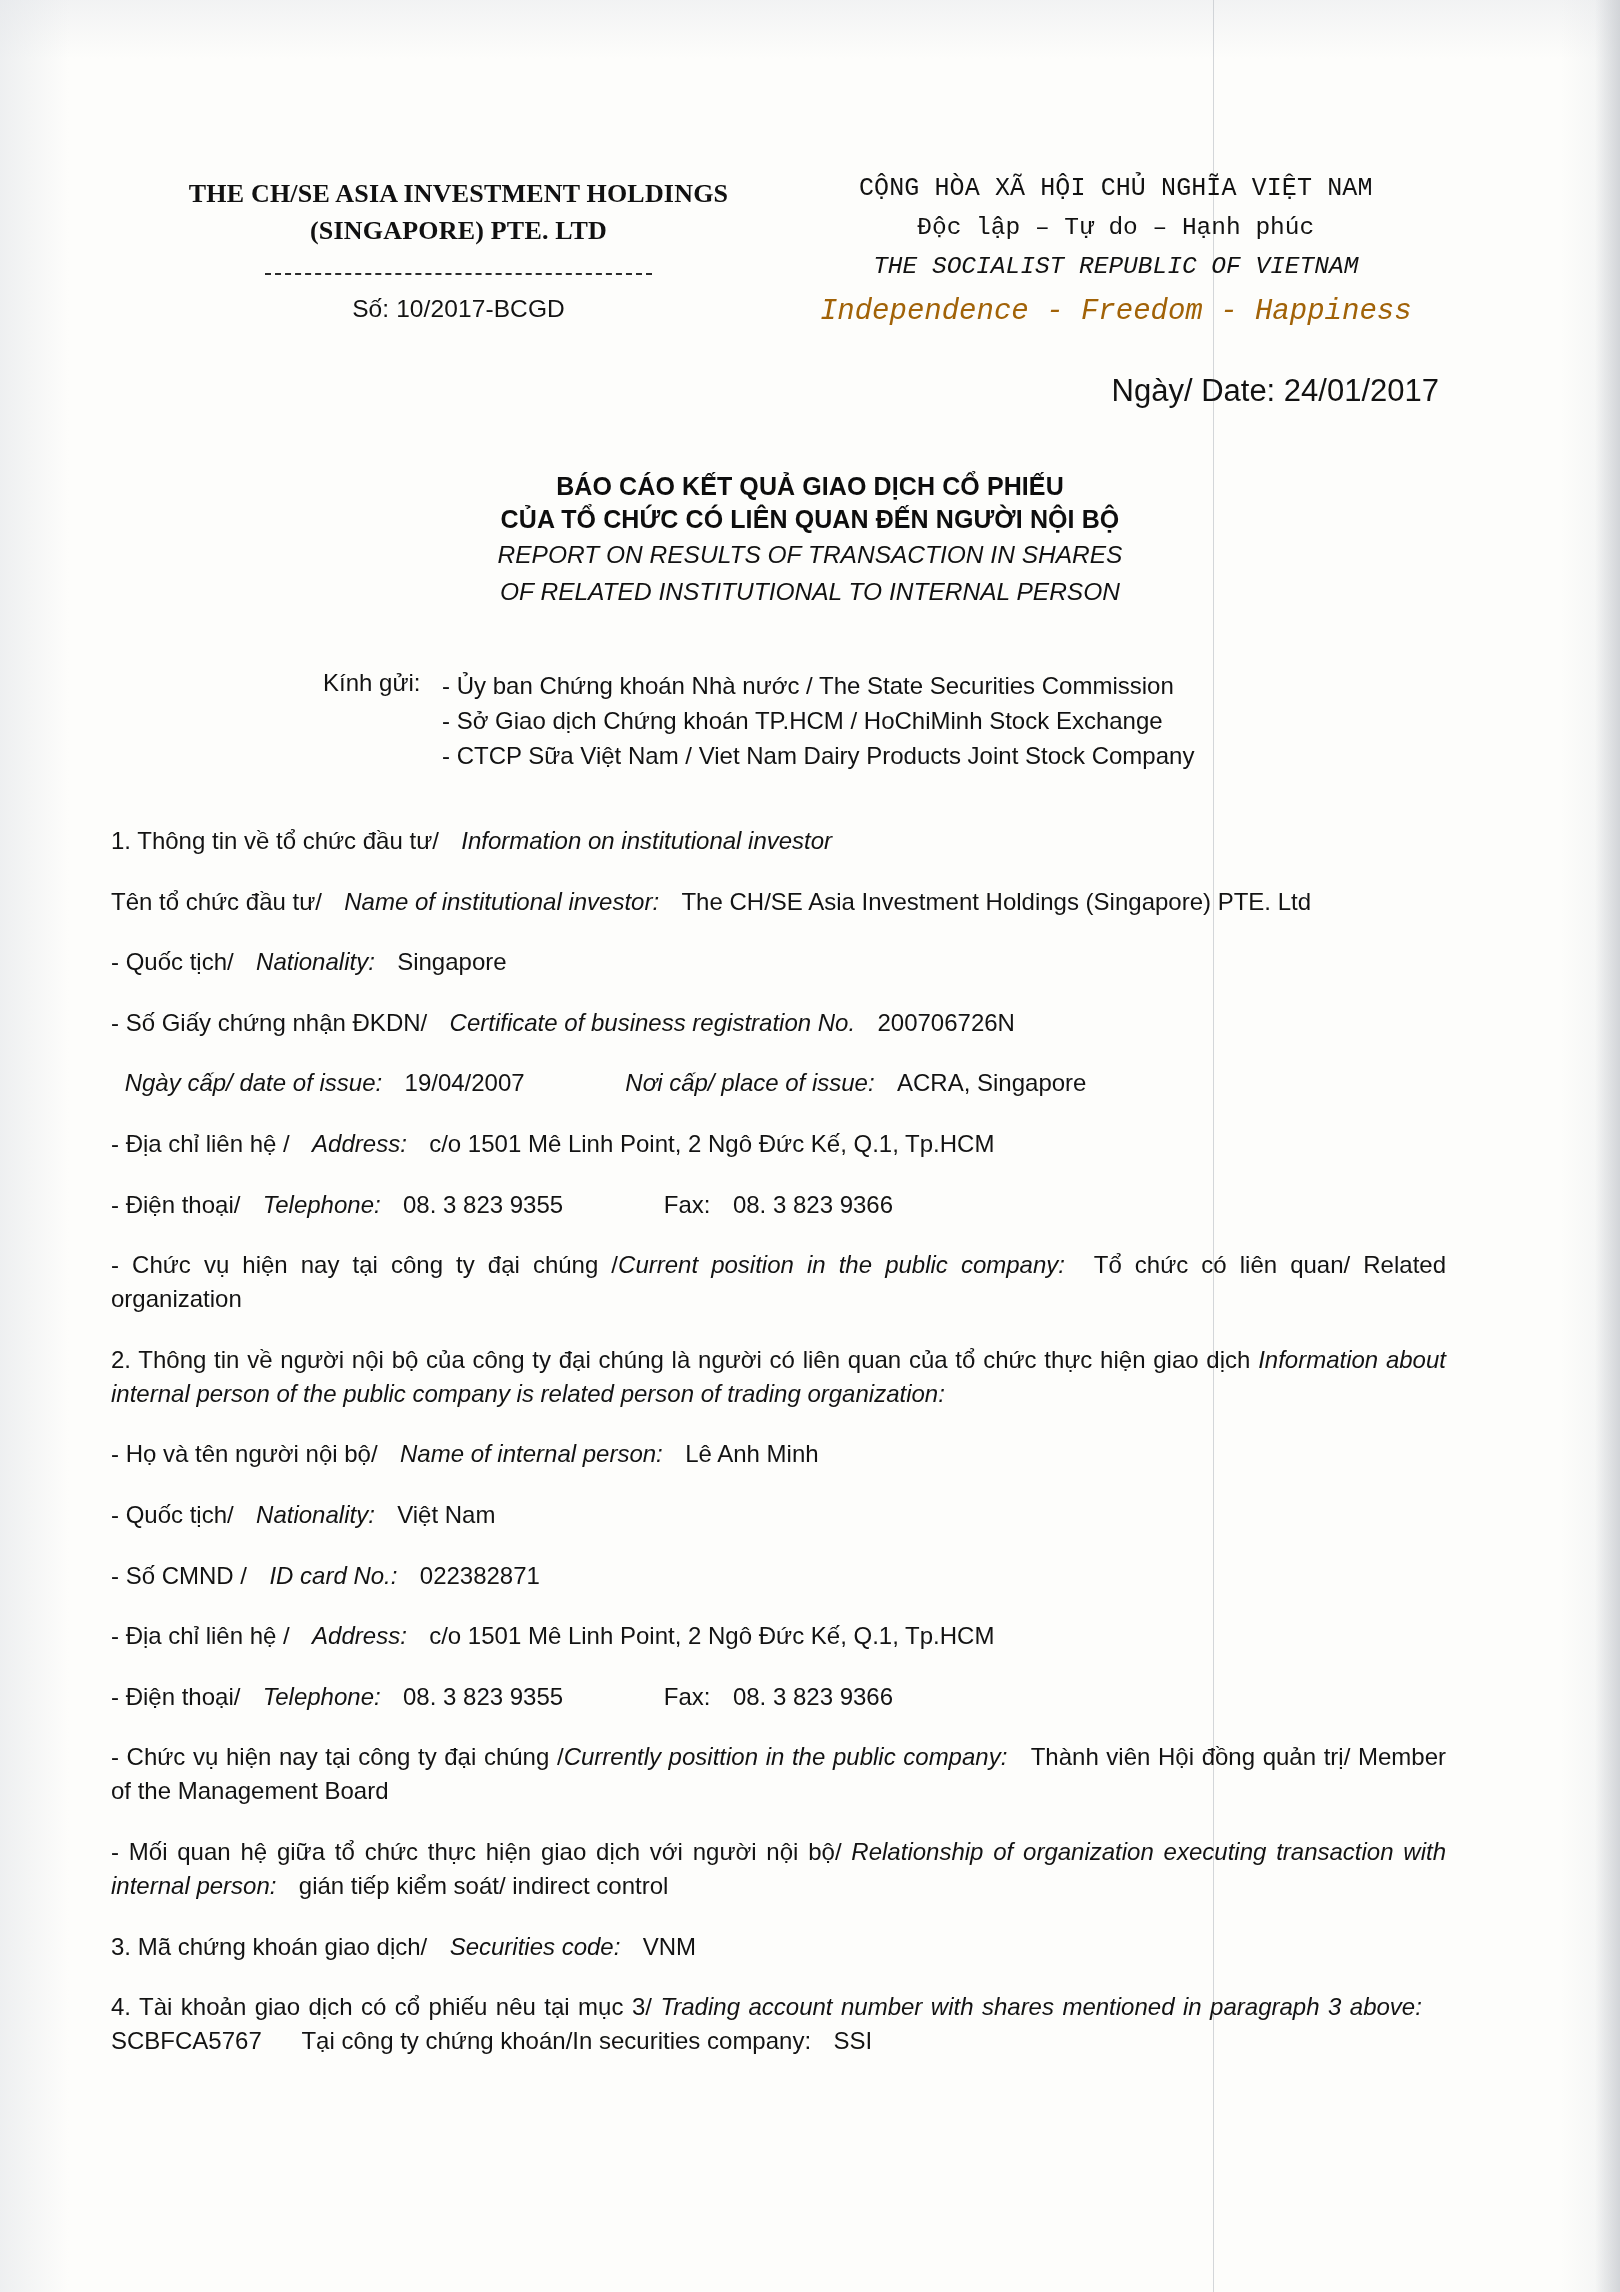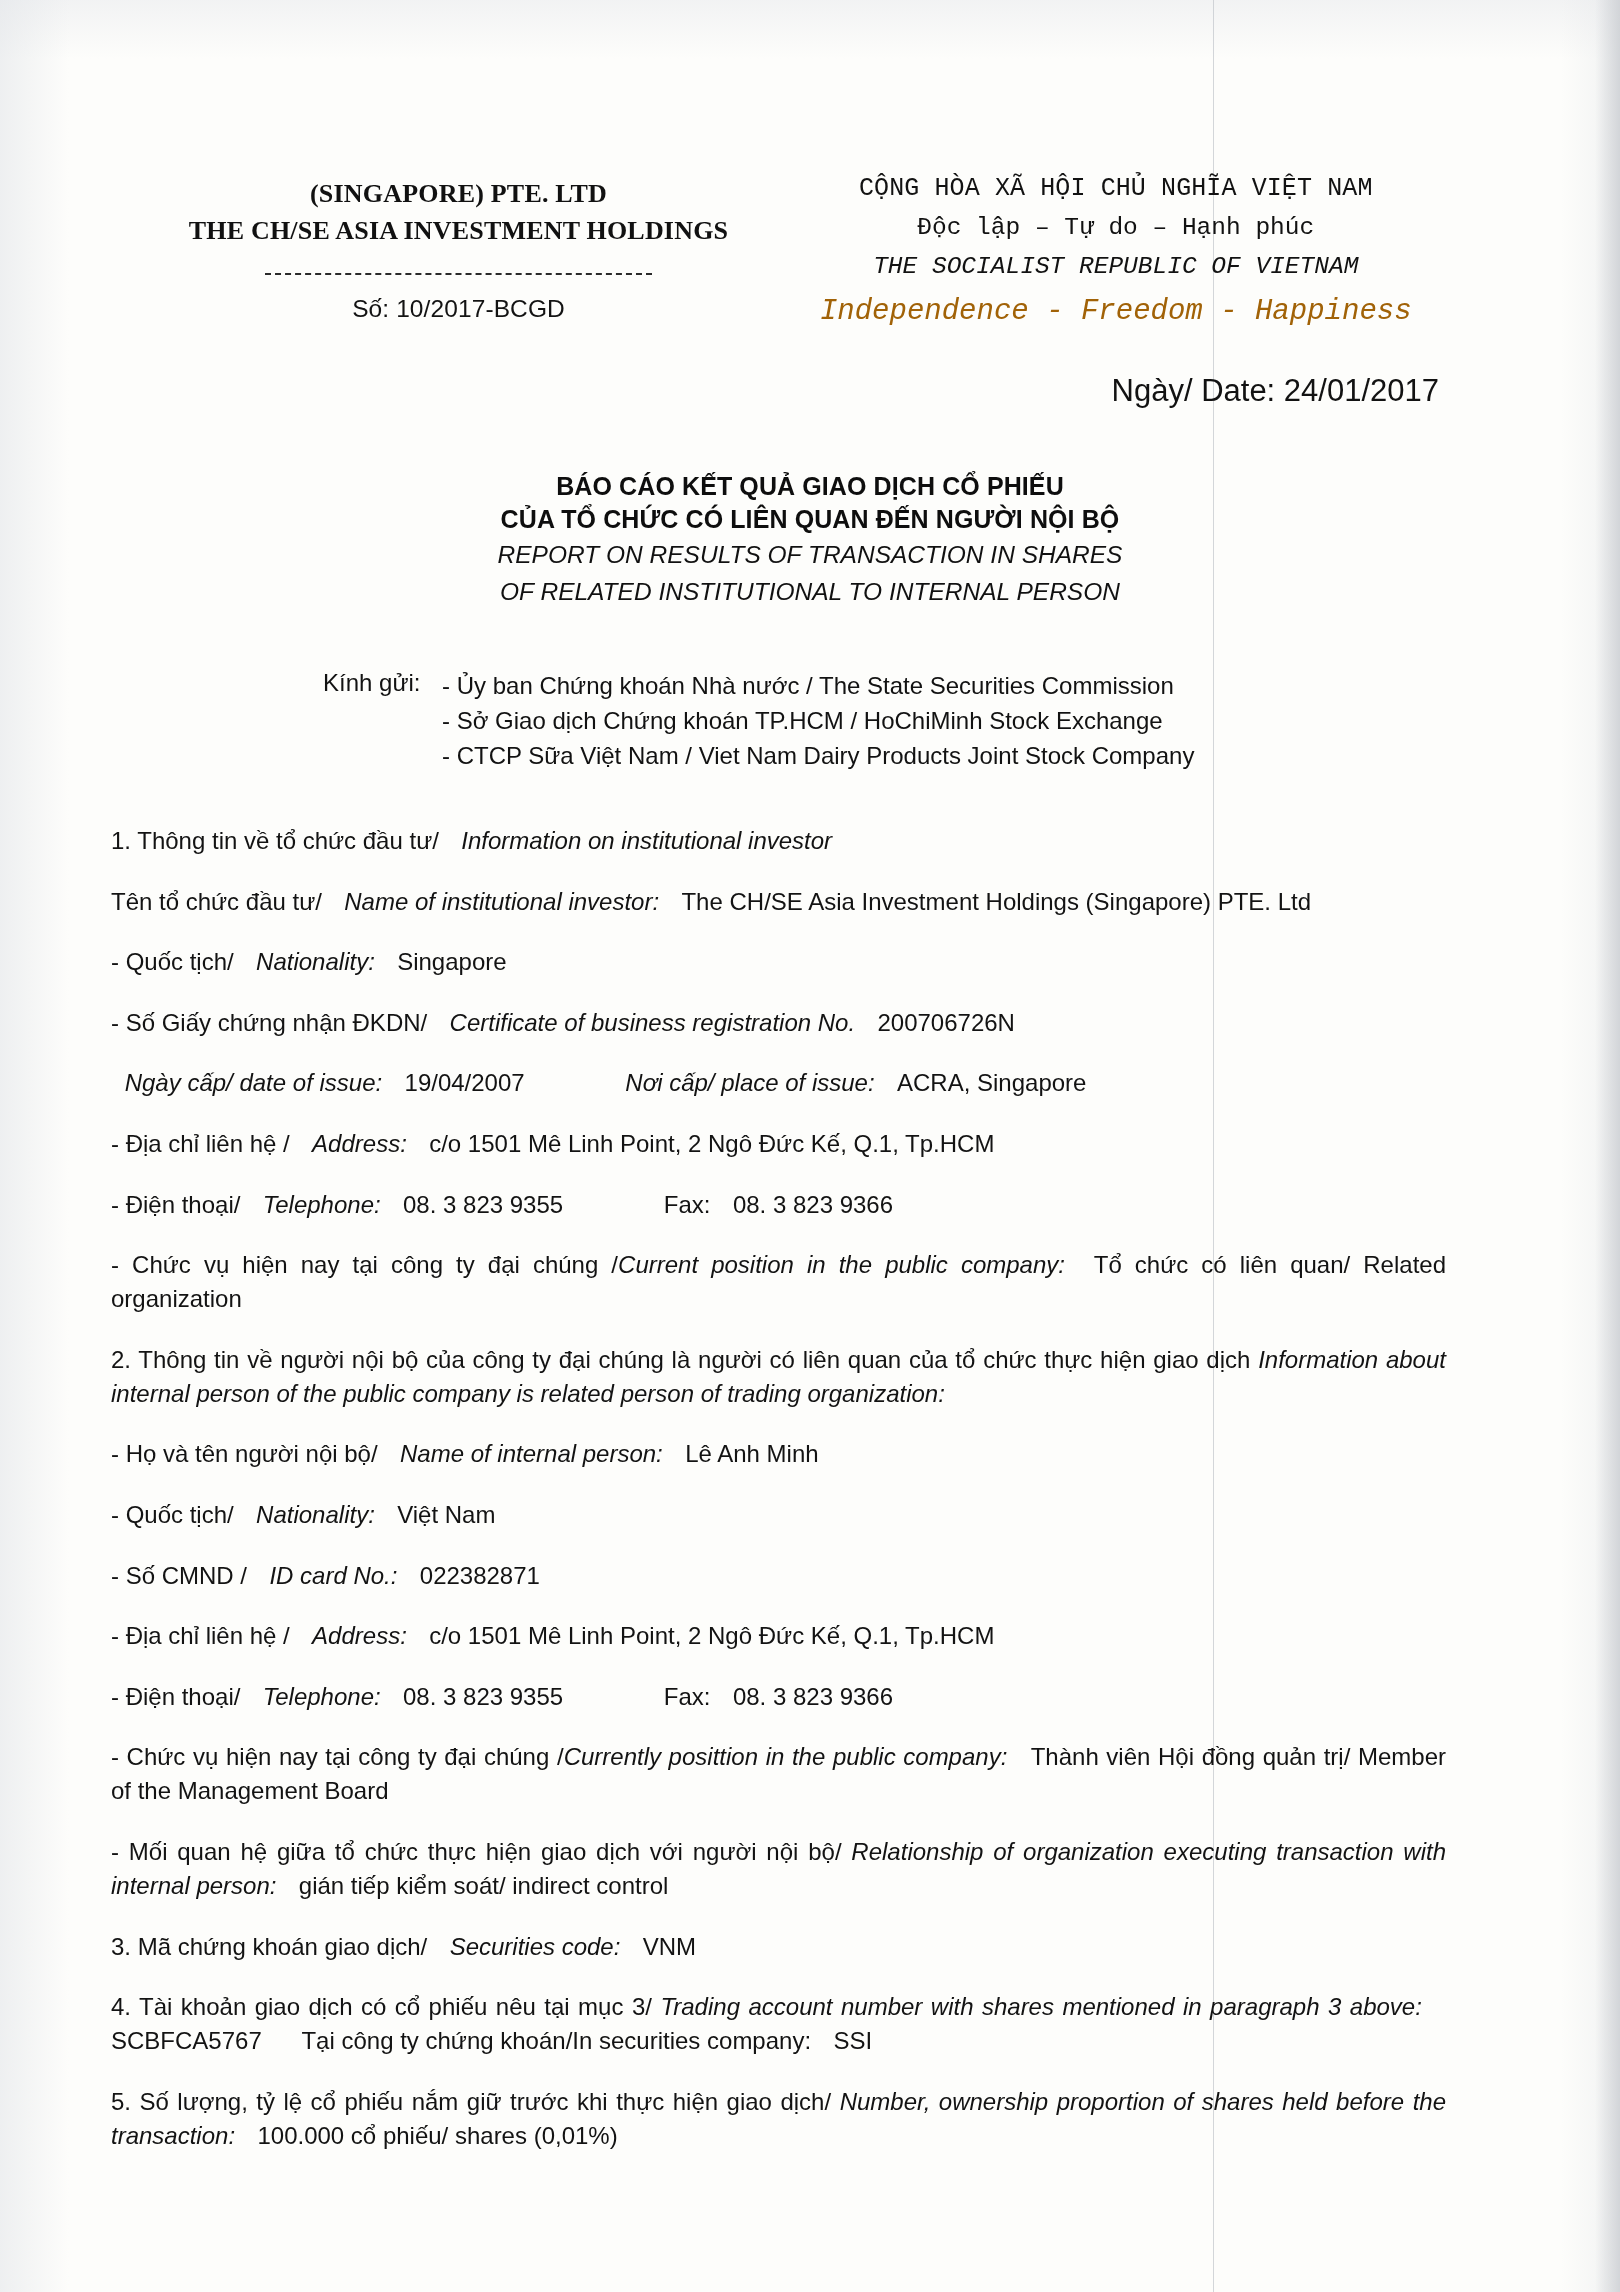--- a/index.html
+++ b/index.html
@@ -184,22 +184,22 @@
 
 <div class="page">
   <div class="scan-tint"></div>
   <div class="scan-line-v" style="left:1213px;"></div>
   <div class="scan-edge-right"></div>
 
   <div class="content">
 
     <div class="header">
       <div class="header-left">
+        <div class="org-name">THE CH/SE ASIA INVESTMENT HOLDINGS</div>
         <div class="org-name">(SINGAPORE) PTE. LTD</div>
-        <div class="org-name">THE CH/SE ASIA INVESTMENT HOLDINGS</div>
         <hr class="hr-dashed">
         <div class="doc-no">Số: 10/2017-BCGD</div>
       </div>
       <div class="header-right">
         <div class="nation-line1">CỘNG HÒA XÃ HỘI CHỦ NGHĨA VIỆT NAM</div>
         <div class="nation-line2">Độc lập – Tự do – Hạnh phúc</div>
         <div class="nation-line3">THE SOCIALIST REPUBLIC OF VIETNAM</div>
         <div class="nation-line4">Independence - Freedom - Happiness</div>
       </div>
     </div>
@@ -329,22 +329,17 @@
       </div>
 
       <div class="para">
         <span>4. Tài khoản giao dịch có cổ phiếu nêu tại mục 3/</span>
         <i>Trading account number with shares mentioned in paragraph 3 above:</i>
         <span class="gap-sm"></span><span>SCBFCA5767</span>
         <span class="gap-md"></span><span>Tại công ty chứng khoán/In securities company:</span>
         <span class="gap-sm"></span><span>SSI</span>
       </div>
 
-      <div class="para">
-        <span>5. Số lượng, tỷ lệ cổ phiếu nắm giữ trước khi thực hiện giao dịch/</span>
-        <i>Number, ownership proportion of shares held before the transaction:</i>
-        <span class="gap-sm"></span><span>100.000 cổ phiếu/ shares  (0,01%)</span>
-      </div>
 
     </div>
   </div>
 </div>
 
 
 </body></html>

